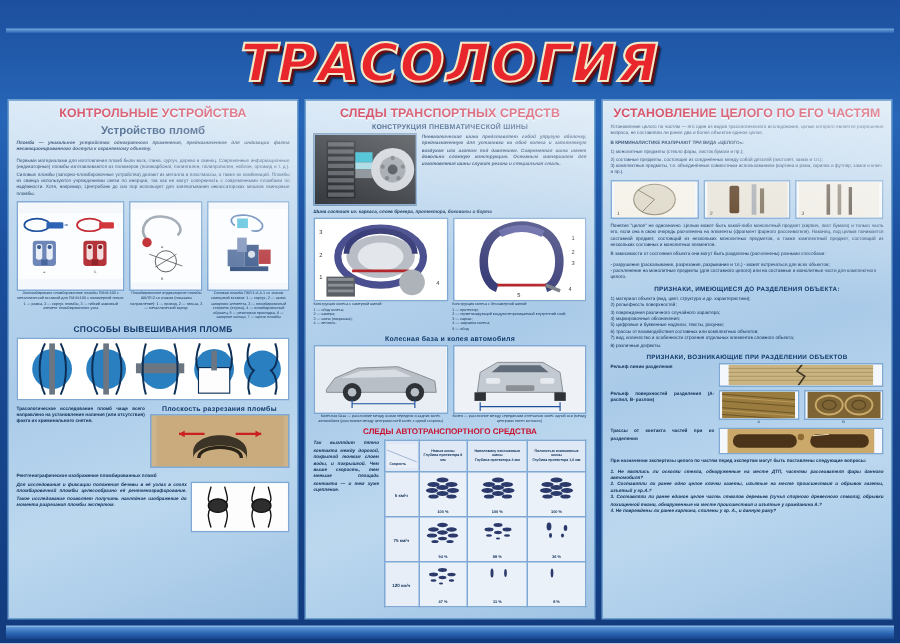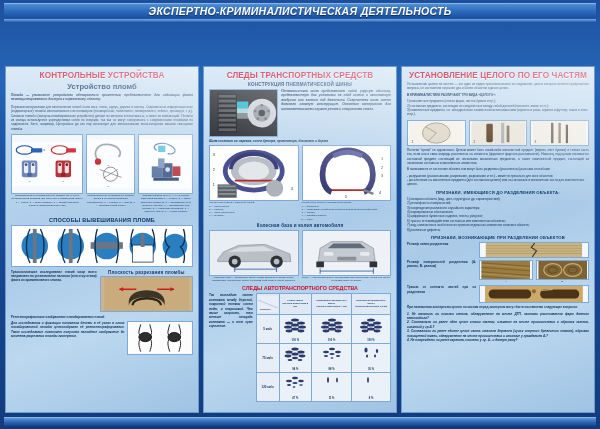--- a/index.html
+++ b/index.html
@@ -127,24 +127,24 @@
     text-align:center; color:#c8102e; font-weight:bold; font-size:5px;
     margin:3px 0 2px;
   }
   .photo { background:#2b2b2b; position:relative; overflow:hidden; }
 </style>
 </head>
 <body>
 
 <div id="poster">
 
-  <div class="hdr-band">
-    <div class="t">ЭКСПЕРТНО-КРИМИНАЛИСТИЧЕСКАЯ  ДЕЯТЕЛЬНОСТЬ</div>
+  <div class="hdr-rule"></div>
+  <div class="title-wrap">
+    <div class="title">ТРАСОЛОГИЯ</div>
   </div>
-  <div class="hdr-rule"></div>
 
   <div class="cols">
 
     <section class="col">
       <div class="col-title">КОНТРОЛЬНЫЕ УСТРОЙСТВА</div>
       <div class="sub-title">Устройство пломб</div>
       <div class="body-txt it mb3">Пломба — уникальное устройство однократного применения, предназначенное для индикации факта несанкционированного доступа к охраняемому объекту.</div>
       <div class="body-txt mb3">Первыми материалами для изготовления пломб были воск, глина, сургуч, дерево и свинец. Современные информационные (индикаторные) пломбы изготавливаются из полимеров (поликарбонат, полиэтилен, полипропилен, нейлон, оргамид и т. д.). Силовые пломбы (запорно-пломбировочные устройства) делают из металла и пластмассы, а также их комбинаций. Пломбы из свинца используются учреждениями связи по инерции, так как не могут соперничать с современными пломбами по надёжности. Хотя, например, Центробанк до сих пор использует для запечатывания инкассаторских мешков свинцовые пломбы.</div>
 
       <div class="row mb2">

